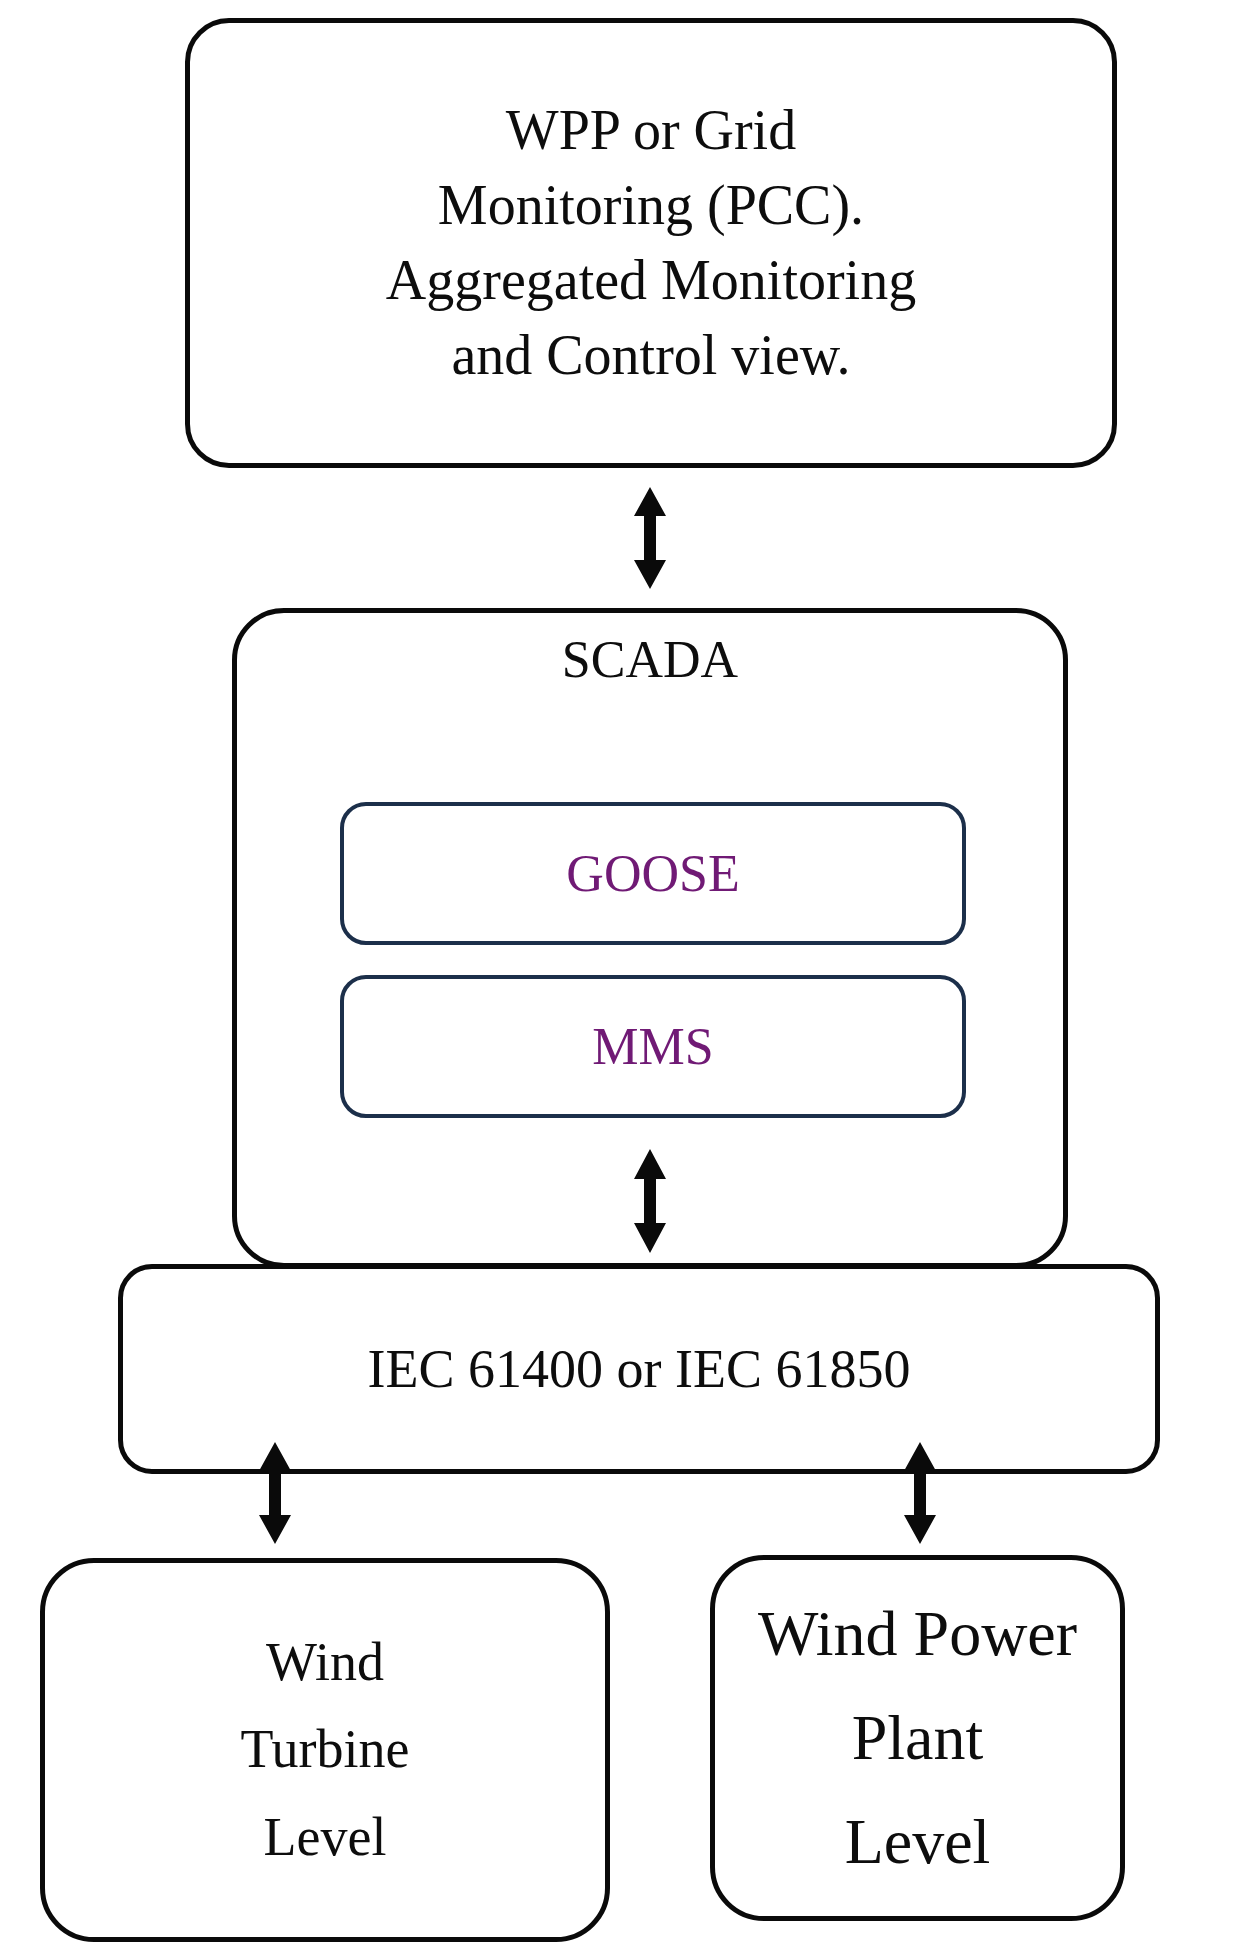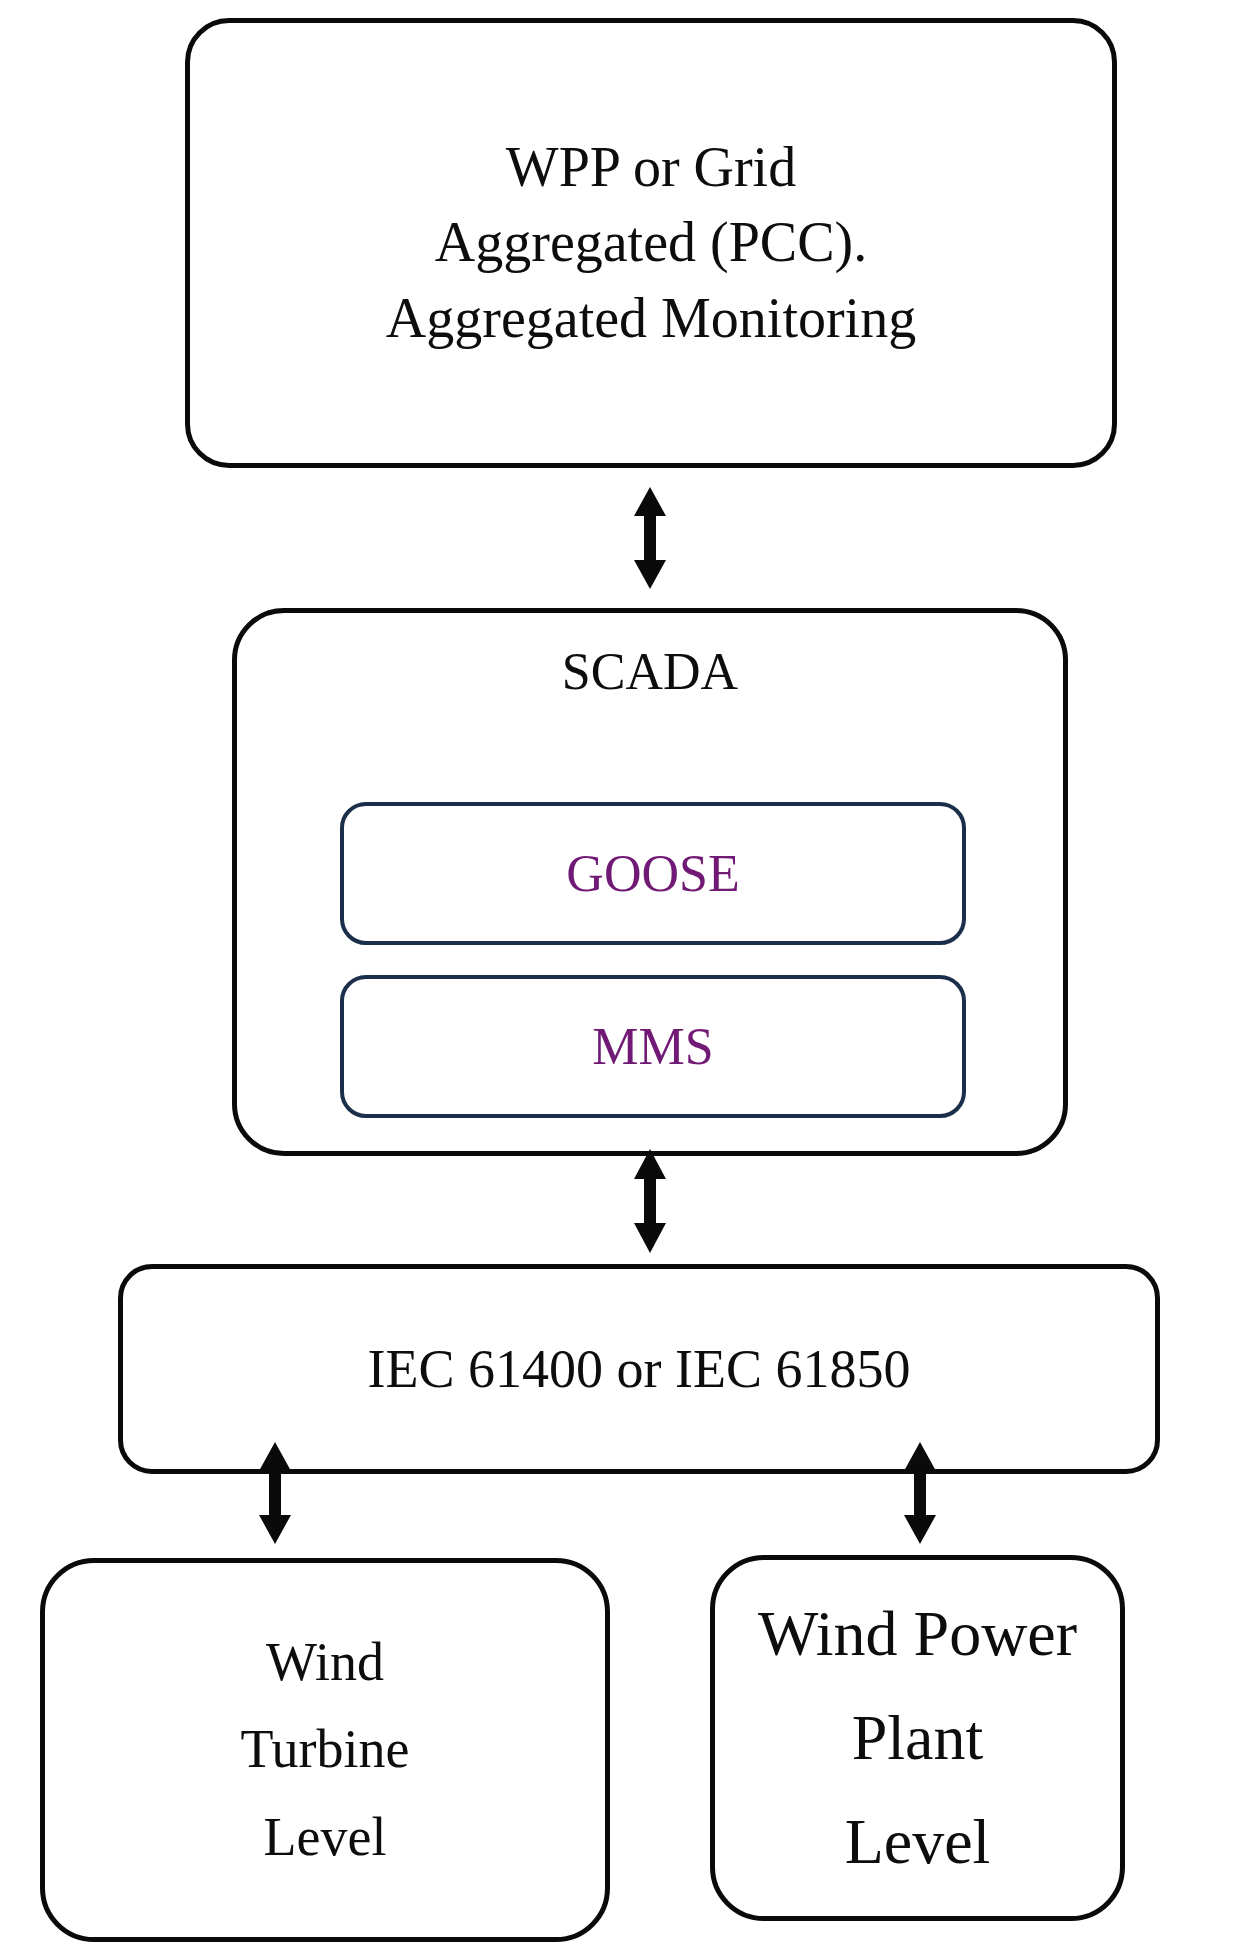--- a/index.html
+++ b/index.html
@@ -41,24 +41,24 @@
   #node-pcc {
     left: 185px;  top: 18px;
     width: 932px; height: 450px;
     font-size: 56px;
   }
   #node-pcc .line { line-height: 1.34; }
 
   
   #node-scada {
     left: 232px; top: 608px;
-    width: 836px; height: 548px;
+    width: 836px; height: 660px;
     border-radius: 52px;
     justify-content: flex-start;
-    padding-top: 28px;
+    padding-top: 16px;
   }
   #scada-title {
     font-size: 52px;
     line-height: 1.2;
     margin-bottom: 24px;
   }
   .protocol-box {
     position: absolute;
     box-sizing: border-box;
     left: 103px;
@@ -105,22 +105,23 @@
     display: block;
   }
 </style>
 </head>
 <body>
 
 <div id="canvas">
 
   <div class="node" id="node-pcc">
     <span class="line">WPP or Grid</span>
-    <span class="line">Aggregated (PCC).</span>
+    <span class="line">Monitoring (PCC).</span>
     <span class="line">Aggregated Monitoring</span>
+    <span class="line">and Control view.</span>
   </div>
 
   <svg class="arrow" id="arrow-pcc-scada" style="left:618px; top:486px;" width="64" height="104" viewBox="0 0 64 104">
     <path d="M32 1 L48 30 L38 30 L38 74 L48 74 L32 103 L16 74 L26 74 L26 30 L16 30 Z" fill="#0a0a0a"></path>
   </svg>
 
   <div class="node" id="node-scada">
     <span id="scada-title">SCADA</span>
 
     <div class="protocol-box" id="proto-goose">

